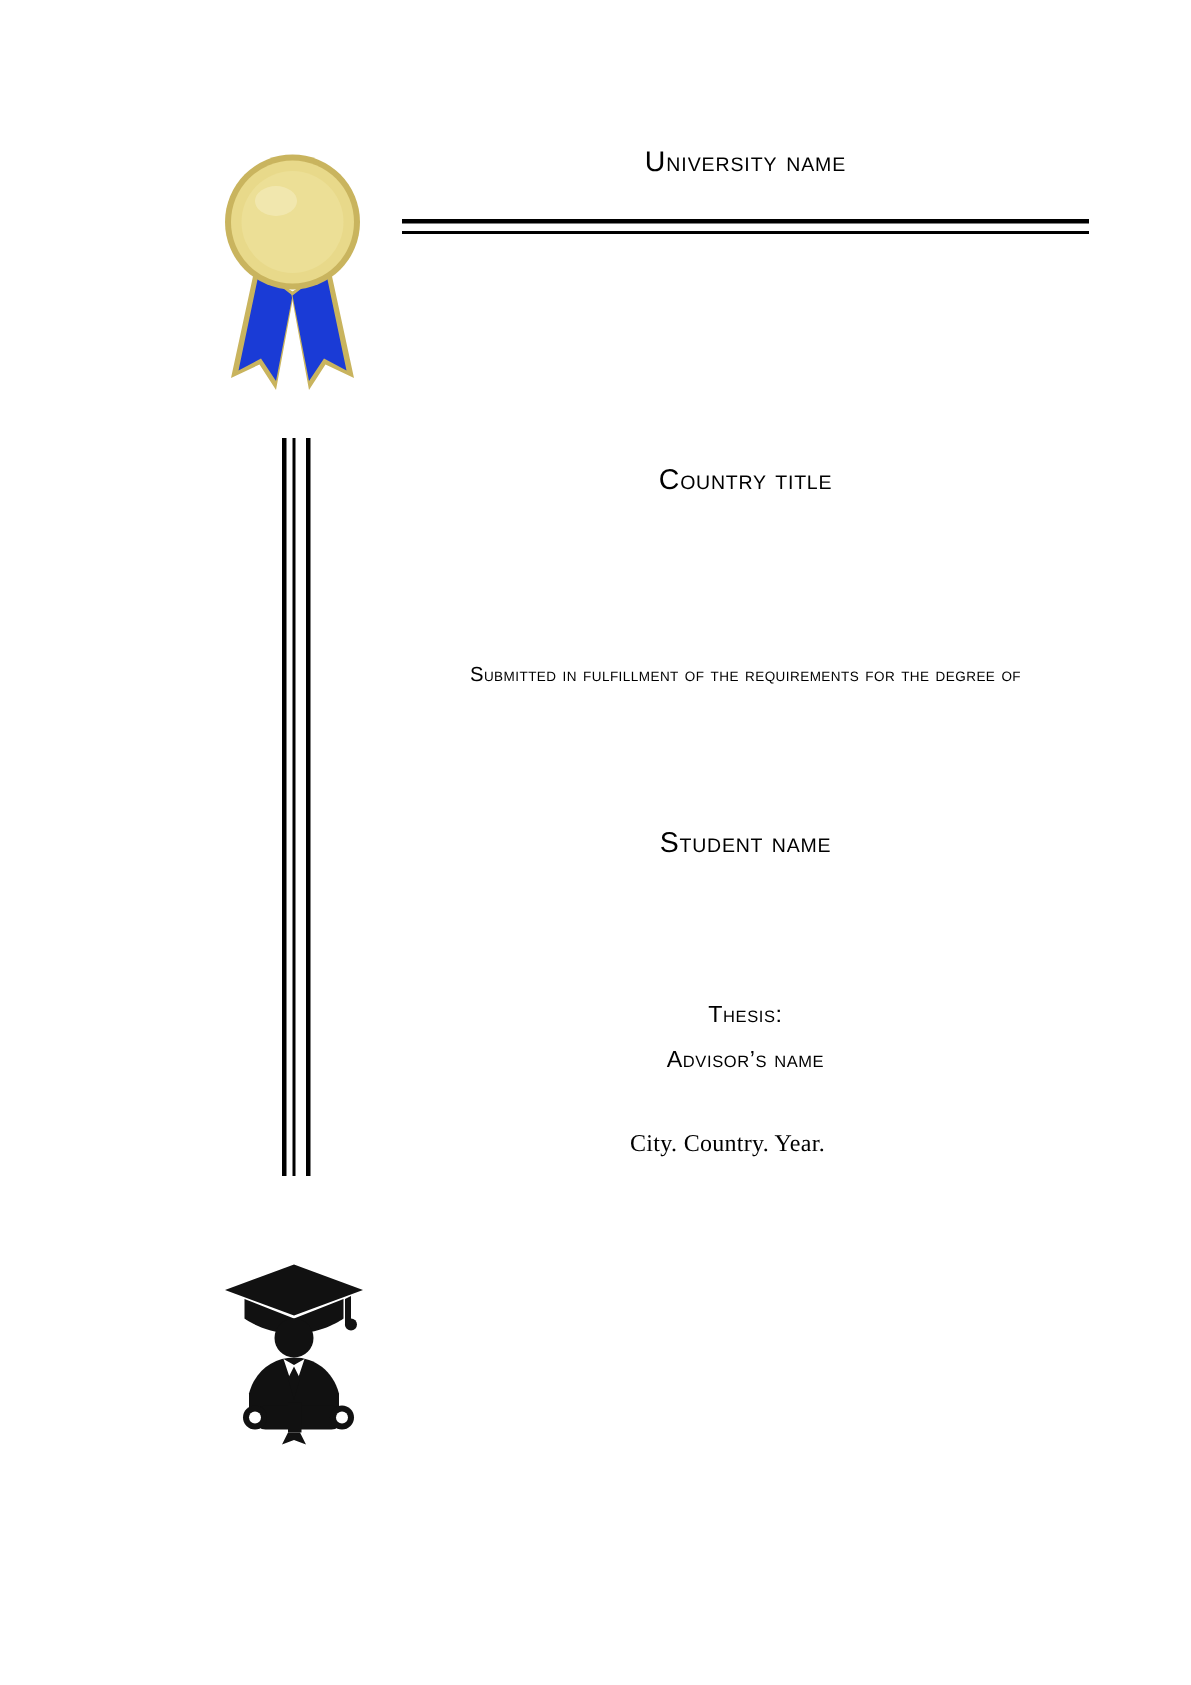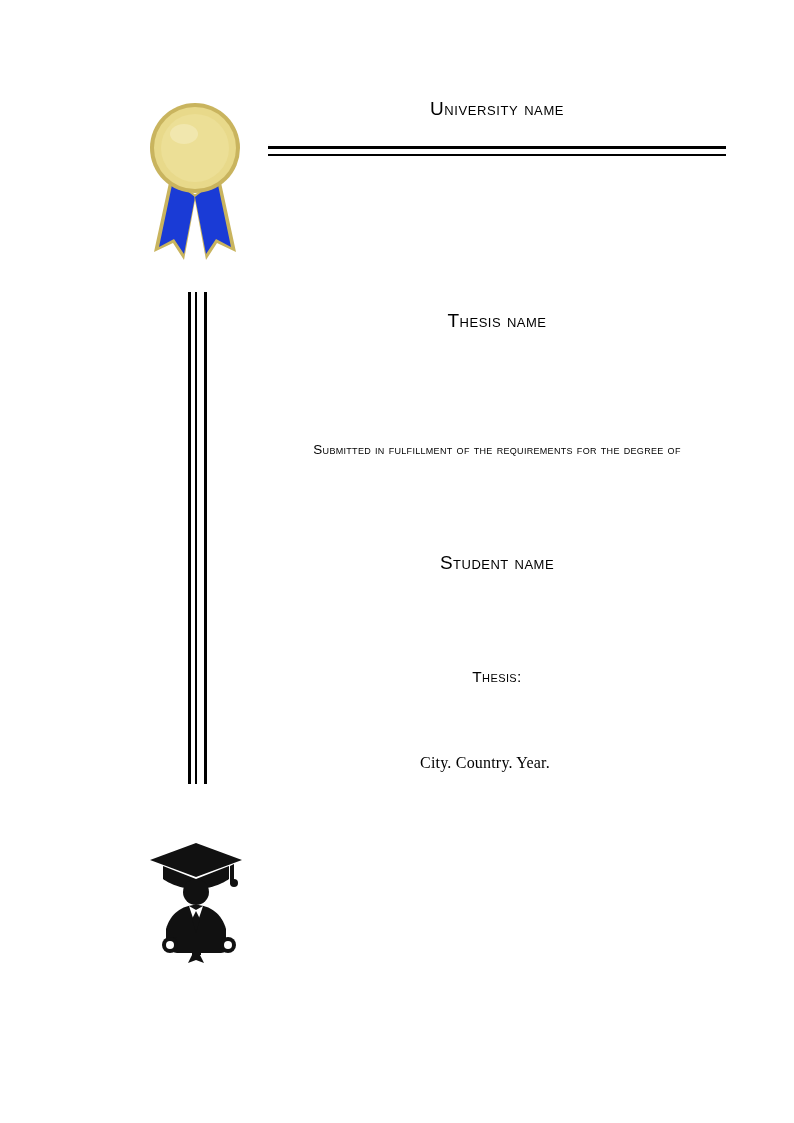--- a/index.html
+++ b/index.html
@@ -213,29 +213,30 @@
     <div class="rule-thin"></div>
   </div>
 
 
   <div class="vrules">
     <div class="vrule v1"></div>
     <div class="vrule v2"></div>
     <div class="vrule v3"></div>
   </div>
 
-  <div class="thesis-title sc">Thesis name</div>
+  <div class="thesis-title sc">Country title</div>
 
   <div class="submitted-line sc">Submitted in fulfillment of the requirements for the degree of</div>
 
 
 
   <div class="student-name sc">Student name</div>
 
   <div class="advisor-label sc">Thesis:</div>
+  <div class="advisor-name sc">Advisor’s name</div>
 
   <div class="place-year">City. Country. Year.</div>
 
   <div class="graduate">
     <svg viewBox="0 0 132 132" width="132" height="132" xmlns="http://www.w3.org/2000/svg">
       <g fill="#111111">
 
         <path d="M66 8 L112 25 L66 42 L20 25 Z"></path>
         <path d="M104 29 L104 48 C104 50 100 50 100 48 L100 31 Z"></path>
         <path d="M100 48 a4 4 0 0 0 8 0 a4 4 0 0 0 -8 0"></path>

